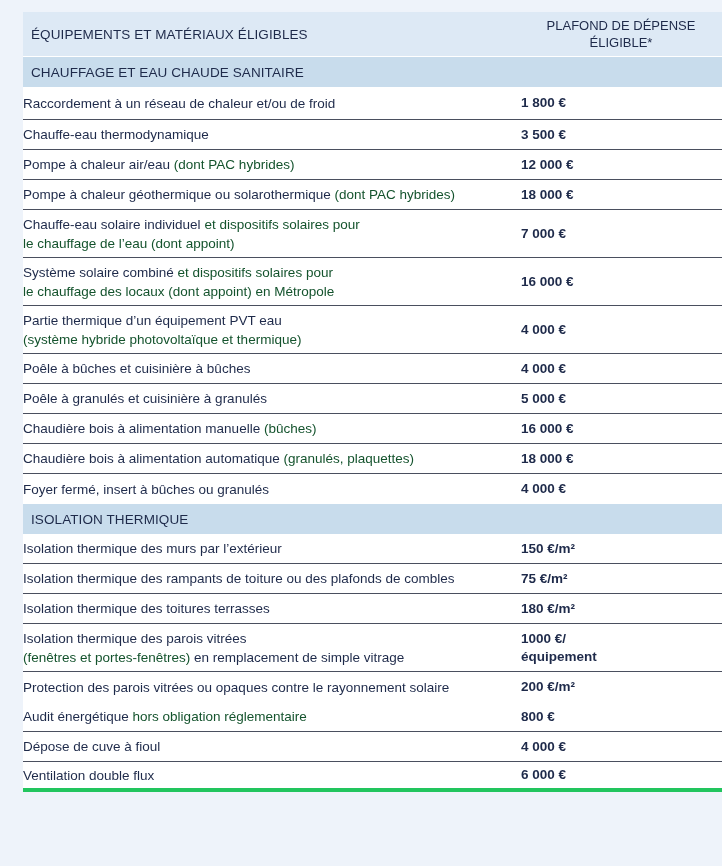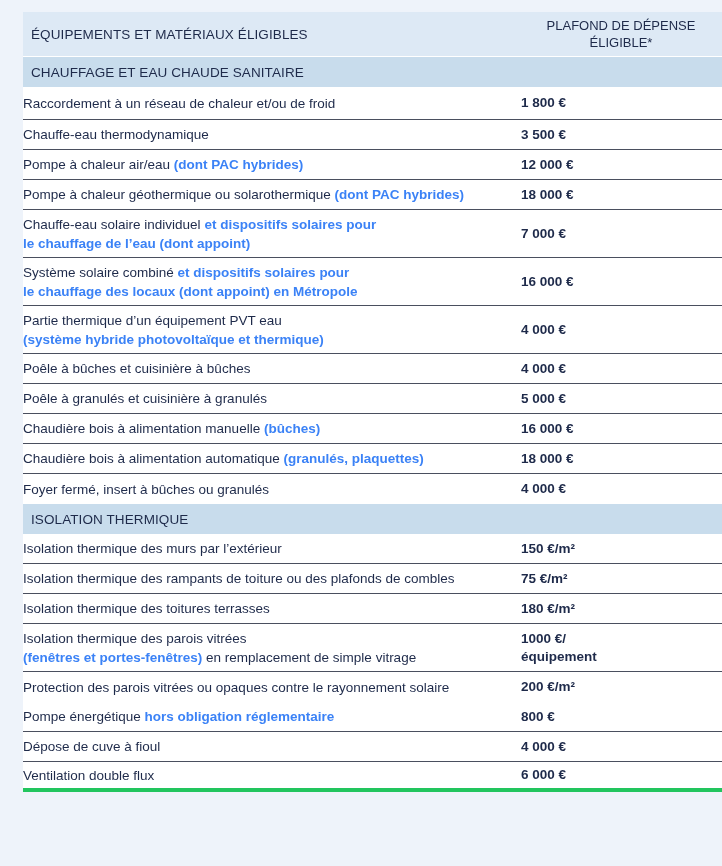--- a/index.html
+++ b/index.html
@@ -72,21 +72,21 @@
     .row.h1 { height: 30px; }
     .row.h1t { height: 33px; }
     .row.h2 { height: 48px; }
     .row .label {
       flex: 1;
       font-size: 13.5px;
       line-height: 19px;
       color: #1e2a4a;
     }
     .row .label .strong { color: #1e2a4a; }
-    .row .label .light { color: #3b82f6; font-weight: bold; }
+    .row .label .light { color: #14532d; font-weight: normal; }
     .row .value {
       width: 200px;
       text-align: left;
       font-size: 13.5px;
       font-weight: bold;
       color: #1e2a4a;
       line-height: 18px;
       padding-right: 4px;
     }
   </style>
@@ -187,21 +187,21 @@
       <div>équipement</div>
     </div>
   </div>
   <div class="row h1 last-in-section">
     <div class="label"><span class="strong">Protection des parois vitrées ou opaques contre le rayonnement solaire</span></div>
     <div class="value">200 €/m²</div>
   </div>
 
 
   <div class="row h1">
-    <div class="label"><span class="strong">Pompe énergétique</span><span class="light"> hors obligation réglementaire</span></div>
+    <div class="label"><span class="strong">Audit énergétique</span><span class="light"> hors obligation réglementaire</span></div>
     <div class="value">800 €</div>
   </div>
   <div class="row h1">
     <div class="label"><span class="strong">Dépose de cuve à fioul</span></div>
     <div class="value">4 000 €</div>
   </div>
   <div class="row h1 last">
     <div class="label"><span class="strong">Ventilation double flux</span></div>
     <div class="value">6 000 €</div>
   </div>

